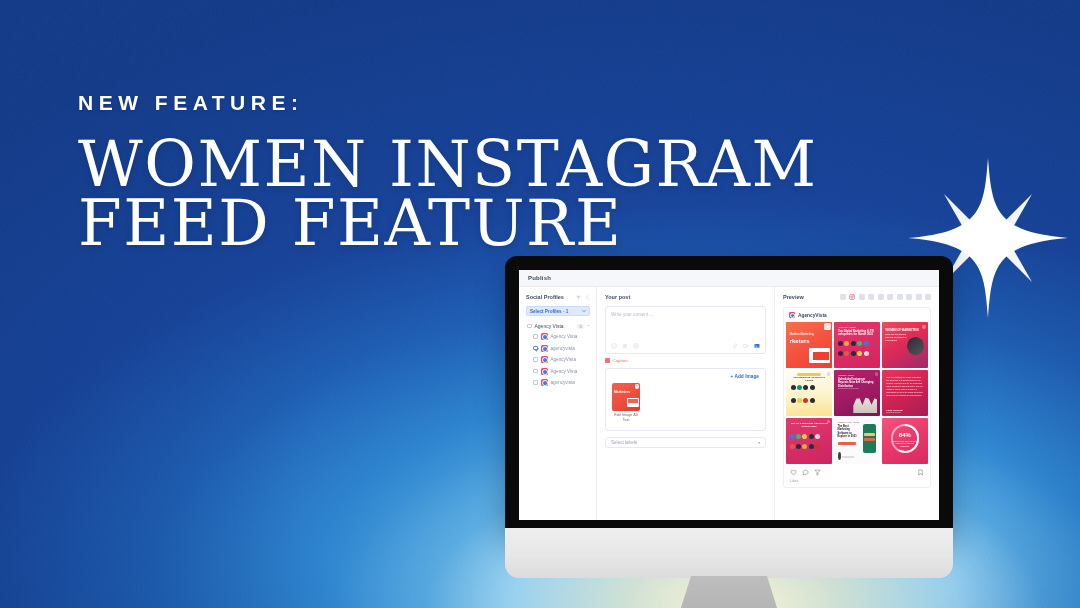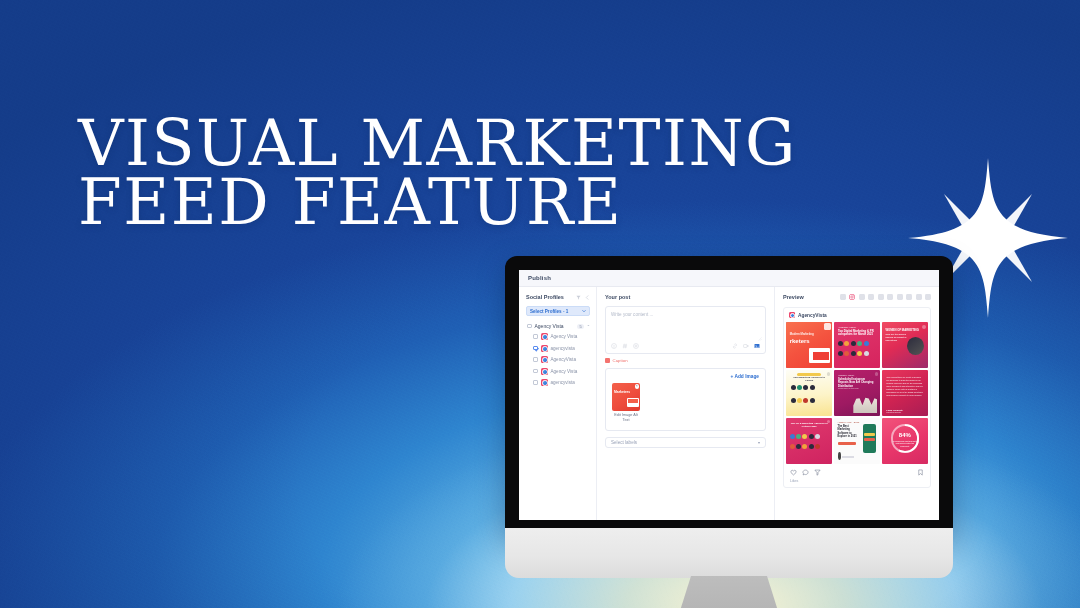--- a/index.html
+++ b/index.html
@@ -204,22 +204,23 @@
   .bar-l { height:1.2px; background:rgba(255,255,255,.75); margin-bottom:2px; border-radius:1px; }
 </style>
 </head>
 <body>
 
 <div class="bg"></div>
 <div class="bg-noise"></div>
 <div class="vignette"></div>
 
 <div class="headline">
+  <div class="eyebrow">NEW FEATURE:</div>
   <div class="title">
-    <span>VISUAL MARKETING</span>
+    <span>WOMEN INSTAGRAM</span>
     <span class="l2">FEED FEATURE</span>
   </div>
 </div>
 
 <svg class="sparkle" viewBox="0 0 160 160">
   <path d="M80 0 C84 50 86 74 160 80 C86 86 84 110 80 160 C76 110 74 86 0 80 C74 74 76 50 80 0 Z" fill="#ffffff"></path>
   <path d="M80 80 L124 36 L92 92 Z" fill="#ffffff" opacity=".95"></path>
   <path d="M80 80 L36 36 L68 92 Z" fill="#ffffff" opacity=".95"></path>
   <path d="M80 80 L124 124 L92 68 Z" fill="#ffffff" opacity=".95"></path>
   <path d="M80 80 L36 124 L68 68 Z" fill="#ffffff" opacity=".95"></path>

